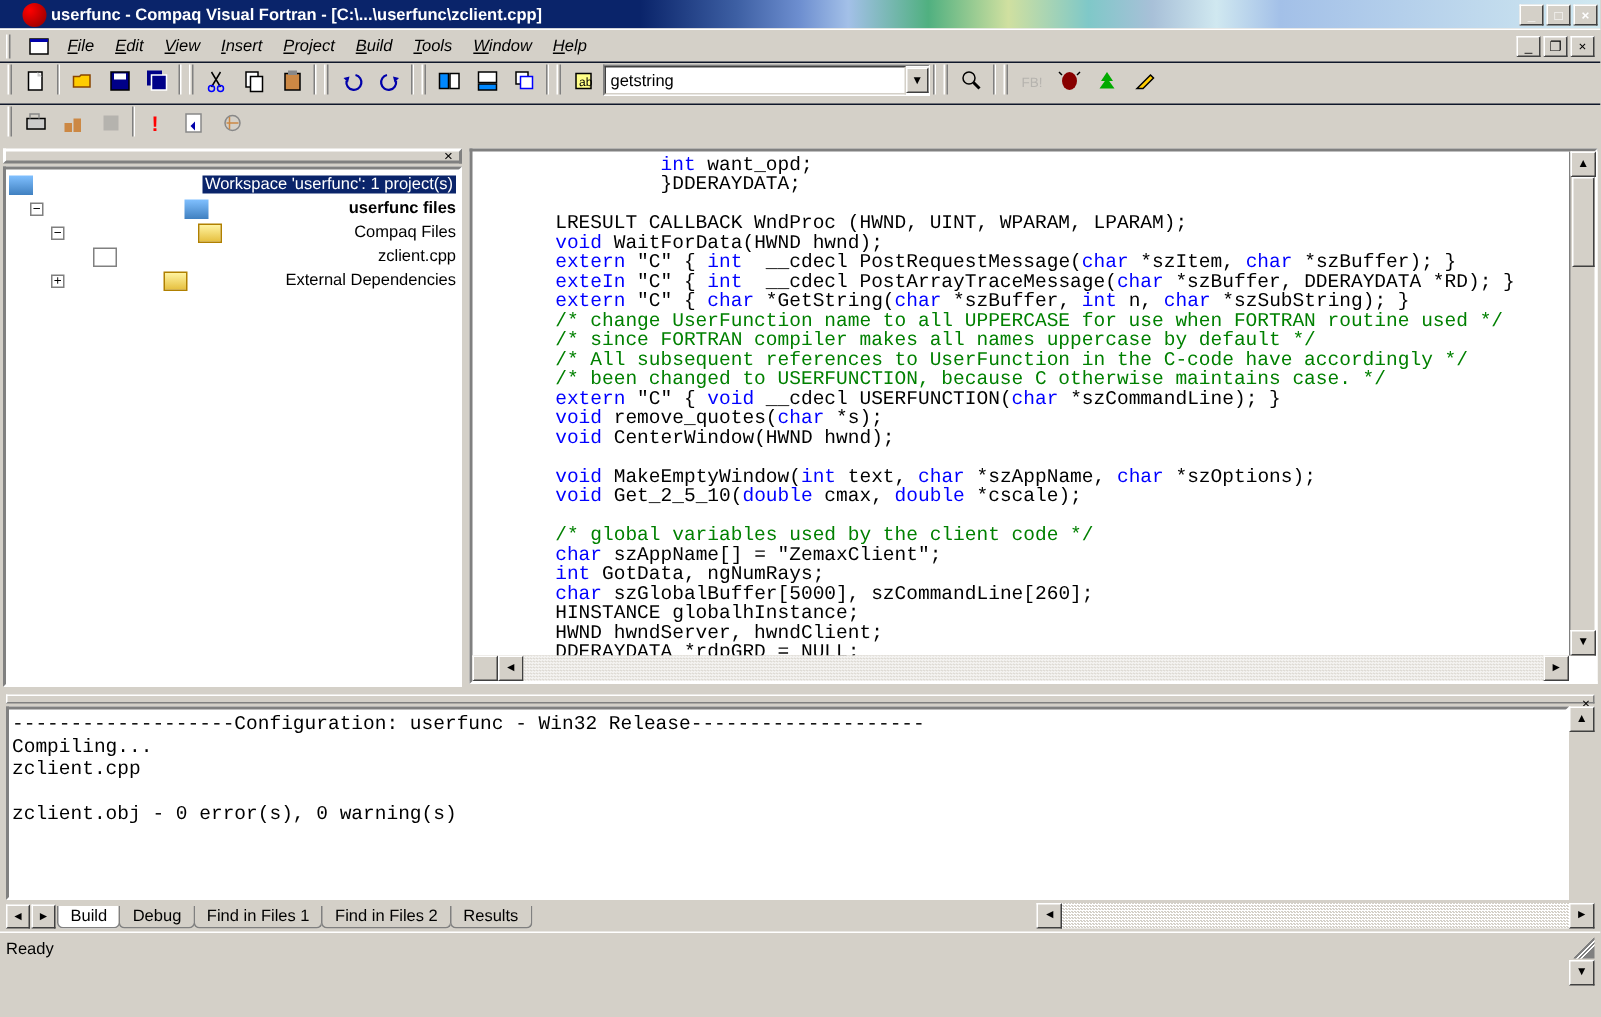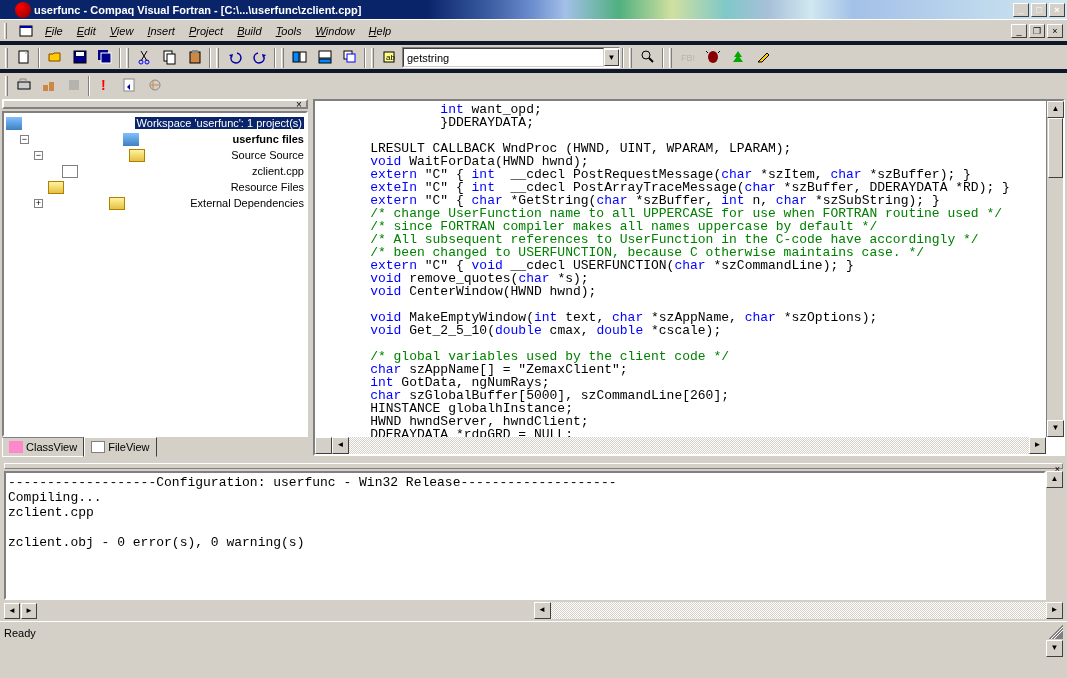--- a/index.html
+++ b/index.html
@@ -12,21 +12,21 @@
 .titlebar .spacer { flex: 1; }
 .winbtn { width: 16px; height: 14px; background: #d4d0c8; border: 1px solid; border-color: #fff #404040 #404040 #fff; margin-left: 2px; font-size: 9px; text-align: center; line-height: 12px; font-family: Marlett, sans-serif; }
 
 
 .menubar { height: 22px; display: flex; align-items: center; padding: 0 4px; background: #d4d0c8; border-top: 1px solid #fff; }
 .menubar .grip { width: 3px; height: 16px; border-left: 1px solid #fff; border-right: 1px solid #808080; margin-right: 6px; }
 .menu-item { padding: 2px 7px; font-style: italic; }
 .mdi-btns { margin-left: auto; display: flex; }
 
 
-.toolbar-row { height: 28px; display: flex; align-items: flex-end; background: #d4d0c8; border-top: 4px solid #0f172a; padding: 1px 2px; }
+.toolbar-row { height: 28px; display: flex; align-items: flex-start; background: #d4d0c8; border-top: 1px solid #0f172a; padding: 1px 2px; }
 .toolbar-row .grip { width: 3px; height: 20px; border-left: 1px solid #fff; border-right: 1px solid #808080; margin: 0 3px; }
 .tbtn { width: 23px; height: 22px; display: inline-flex; align-items: center; justify-content: center; margin: 0 1px; }
 .tbtn svg { width: 16px; height: 16px; }
 .tsep { width: 2px; height: 20px; border-left: 1px solid #808080; border-right: 1px solid #fff; margin: 0 2px; }
 .combo { height: 21px; background: white; border: 1px solid; border-color: #808080 #fff #fff #808080; display: inline-flex; align-items: center; }
 .combo-inner { border: 1px solid; border-color: #404040 #d4d0c8 #d4d0c8 #404040; height: 100%; width: 100%; display: flex; align-items: center; padding: 0 3px; }
 .combo-arrow { width: 16px; height: 17px; background: #d4d0c8; border: 1px solid; border-color: #fff #404040 #404040 #fff; text-align: center; font-size: 8px; line-height: 15px; }
 
 
 .main { display: flex; height: 361px; }
@@ -280,44 +280,30 @@
           <span class="label">Workspace 'userfunc': 1 project(s)</span>
         </div>
       <div class="tree-node ind1">
           <div class="pm">−</div>
           <div class="ficon ws-icon"></div>
           <b><span>userfunc files</span></b>
         </div>
       <div class="tree-node ind2">
           <div class="pm">−</div>
           <div class="ficon folder-icon"></div>
-          <span>Source Source</span>
+          <span>Compaq Files</span>
         </div>
       <div class="tree-node ind4">
           <div class="ficon file-icon"></div>
           <span>zclient.cpp</span>
-        </div>
-      <div class="tree-node ind3">
-          <div class="ficon folder-icon"></div>
-          <span>Resource Files</span>
         </div>
       <div class="tree-node ind2">
           <div class="pm">+</div>
           <div class="ficon folder-icon"></div>
           <span>External Dependencies</span>
-        </div>
-    </div>
-    <div class="workspace-tabs">
-      <div class="ws-tab">
-          <div class="ic" style="background:#f8c"></div>
-          <span>ClassView</span>
-        </div>
-      <div class="ws-tab active">
-          <div class="ic file-icon"></div>
-          <span>FileView</span>
         </div>
     </div>
   </div>
 
   <div class="editor-wrap">
     <div class="editor" id="code-editor"><div>         <span class="kw">int</span> want_opd;</div><div>         }DDERAYDATA;</div><div>&nbsp;</div><div>LRESULT CALLBACK WndProc (HWND, UINT, WPARAM, LPARAM);</div><div><span class="kw">void</span> WaitForData(HWND hwnd);</div><div><span class="kw">extern</span> "C" { <span class="kw">int</span>  __cdecl PostRequestMessage(<span class="kw">char</span> *szItem, <span class="kw">char</span> *szBuffer); }</div><div><span class="kw">exteIn</span> "C" { <span class="kw">int</span>  __cdecl PostArrayTraceMessage(<span class="kw">char</span> *szBuffer, DDERAYDATA *RD); }</div><div><span class="kw">extern</span> "C" { <span class="kw">char</span> *GetString(<span class="kw">char</span> *szBuffer, <span class="kw">int</span> n, <span class="kw">char</span> *szSubString); }</div><div><span class="cm">/* change UserFunction name to all UPPERCASE for use when FORTRAN routine used */</span></div><div><span class="cm">/* since FORTRAN compiler makes all names uppercase by default */</span></div><div><span class="cm">/* All subsequent references to UserFunction in the C-code have accordingly */</span></div><div><span class="cm">/* been changed to USERFUNCTION, because C otherwise maintains case. */</span></div><div><span class="kw">extern</span> "C" { <span class="kw">void</span> __cdecl USERFUNCTION(<span class="kw">char</span> *szCommandLine); }</div><div><span class="kw">void</span> remove_quotes(<span class="kw">char</span> *s);</div><div><span class="kw">void</span> CenterWindow(HWND hwnd);</div><div>&nbsp;</div><div><span class="kw">void</span> MakeEmptyWindow(<span class="kw">int</span> text, <span class="kw">char</span> *szAppName, <span class="kw">char</span> *szOptions);</div><div><span class="kw">void</span> Get_2_5_10(<span class="kw">double</span> cmax, <span class="kw">double</span> *cscale);</div><div>&nbsp;</div><div><span class="cm">/* global variables used by the client code */</span></div><div><span class="kw">char</span> szAppName[] = "ZemaxClient";</div><div><span class="kw">int</span> GotData, ngNumRays;</div><div><span class="kw">char</span> szGlobalBuffer[5000], szCommandLine[260];</div><div>HINSTANCE globalhInstance;</div><div>HWND hwndServer, hwndClient;</div><div>DDERAYDATA *rdpGRD = NULL;</div><div>&nbsp;</div></div>
     <div class="editor-scroll-v">
       <div class="sbtn">▲</div>
       <div class="sthumb-v"></div>
       <div class="sbtn" style="position:absolute;bottom:0">▼</div>
@@ -342,20 +328,21 @@
 
 zclient.obj - 0 error(s), 0 warning(s)</div>
     <div class="output-scroll">
       <div class="sbtn">▲</div>
       <div class="sbtn" style="position:absolute;bottom:21px">▼</div>
     </div>
   </div>
   <div class="output-tabs">
     <div class="out-nav">◄</div>
     <div class="out-nav">►</div>
+    <span id="out-tabs-container"><span class="out-tab active">Build</span><span class="out-tab">Debug</span><span class="out-tab">Find in Files 1</span><span class="out-tab">Find in Files 2</span><span class="out-tab">Results</span></span>
     <div style="flex:1"></div>
     <div class="sbtn">◄</div>
     <div class="strack" style="width:500px;height:17px"></div>
     <div class="sbtn">►</div>
   </div>
 </div>
 
 <div class="statusbar">
   <span>Ready</span>
   <div class="grip-corner"></div>

